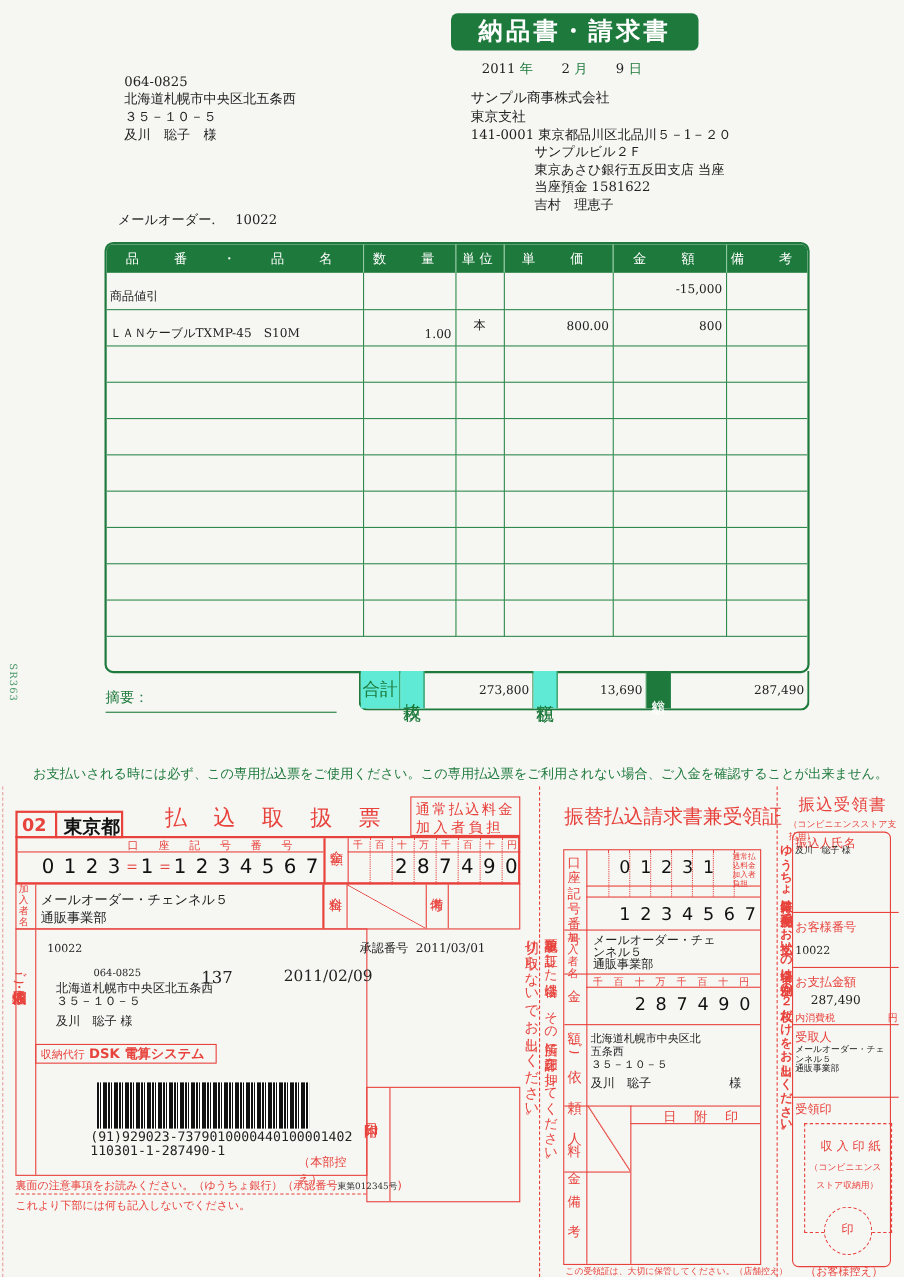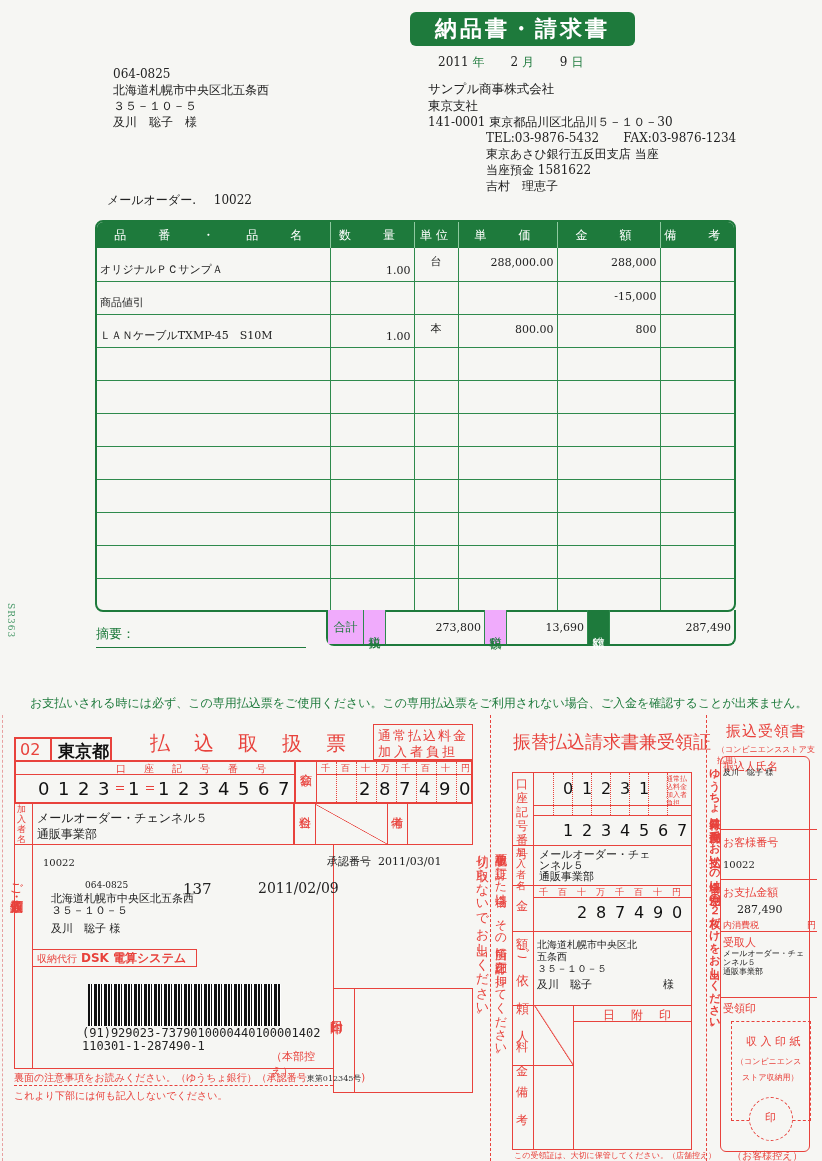--- a/index.html
+++ b/index.html
@@ -20,21 +20,21 @@
   .tbl table { width: 100%; border-collapse: collapse; table-layout: fixed; }
   .tbl th { background: #1e7a3c; color: #fff; font-weight: normal; font-size: 12px; height: 26px; border-right: 1px solid #8fc9a0; letter-spacing: 10px; }
   .tbl td { height: 33px; border-right: 1px solid #2e8a4c; border-bottom: 1px solid #2e8a4c; font-size: 11px; padding: 0 3px; vertical-align: bottom; padding-bottom: 4px; }
   .tbl td.num { text-align: right; }
   .tbl td.center { text-align: center; vertical-align: top; padding-top: 6px; }
   .tbl td.top { vertical-align: top; padding-top: 8px; }
   .tbl td:last-child, .tbl th:last-child { border-right: none; }
   
   .totals { left: 326px; top: 610px; width: 410px; height: 36px; border: 2px solid #1e7a3c; border-top: none; border-radius: 0 0 8px 8px; display: flex; font-size: 11px; }
   .totals > div { border-right: 1px solid #2e8a4c; height: 100%; display: flex; align-items: center; }
-  .tot-label { background: #f0abfc; color: #1e7a3c; justify-content: center; font-size: 12px; }
+  .tot-label { background: #5eead4; color: #1e7a3c; justify-content: center; font-size: 16px; }
   .tot-val { justify-content: flex-end; padding-right: 3px; }
   .tot-dark { background: #1e7a3c; color: #fff; justify-content: center; font-size: 12px; }
   .vert2 { writing-mode: vertical-rl; text-orientation: upright; line-height: 14px; }
   .summary { left: 96px; top: 625px; width: 210px; border-bottom: 1px solid #1e7a3c; color: #1e7a3c; font-size: 13px; padding-bottom: 4px; }
   .sr-code { left: 6px; top: 603px; writing-mode: vertical-rl; font-size: 9px; color: #4a9a6a; letter-spacing: 1px; }
   .notice { left: 30px; top: 695px; font-size: 12px; color: #1e7a3c; font-family: "DejaVu Sans", sans-serif; }
   
   .rbox { border: 1.5px solid #e8423c; position: absolute; }
   .rline { position: absolute; background: #e8423c; }
   .rtext { position: absolute; color: #e8423c; font-family: "DejaVu Sans", sans-serif; }
@@ -64,22 +64,22 @@
 <div class="abs cust-code">
   <span>メールオーダー.</span>
   <span style="margin-left:14px">10022</span>
 </div>
 
 <div class="abs sender">
   <div>サンプル商事株式会社</div>
   <div>東京支社</div>
 </div>
 <div class="abs sender-detail">
-  <div><span>141-0001</span>&nbsp;<span>東京都品川区北品川５－１０－30</span></div>
-  <div class="indent"><span>TEL:03-9876-5432</span><span style="margin-left:24px">FAX:03-9876-1234</span></div>
+  <div><span>141-0001</span>&nbsp;<span>東京都品川区北品川５－1－２０</span></div>
+  <div class="indent">サンプルビル２Ｆ</div>
   <div class="indent">東京あさひ銀行五反田支店 当座</div>
   <div class="indent">当座預金 1581622</div>
   <div class="indent">吉村　理恵子</div>
 </div>
 
 <div class="abs tbl">
   <table>
     <colgroup>
         <col style="width:233px">
         <col style="width:84px">
@@ -93,28 +93,20 @@
         <th>品　番　・　品　名</th>
         <th>数　量</th>
         <th style="letter-spacing:4px">単位</th>
         <th>単　価</th>
         <th>金　額</th>
         <th>備　考</th>
       </tr>
     </thead>
     <tbody id="rows">
         <tr>
-          <td>オリジナルＰＣサンプＡ</td>
-          <td class="num">1.00</td>
-          <td class="center">台</td>
-          <td class="num top">288,000.00</td>
-          <td class="num top">288,000</td>
-          <td></td>
-        </tr>
-        <tr>
           <td>商品値引</td>
           <td class="num"></td>
           <td class="center"></td>
           <td class="num top"></td>
           <td class="num top">-15,000</td>
           <td></td>
         </tr>
         <tr>
           <td>ＬＡＮケーブルTXMP-45　S10M</td>
           <td class="num">1.00</td>
@@ -200,21 +192,21 @@
   <div class="tot-label vert2" style="width:22px">税額</div>
   <div class="tot-val" style="width:81px">13,690</div>
   <div class="tot-dark vert2" style="width:22px">総額</div>
   <div class="tot-val" style="flex:1;border-right:none">287,490</div>
 </div>
 
 <div class="abs notice">お支払いされる時には必ず、この専用払込票をご使用ください。この専用払込票をご利用されない場合、ご入金を確認することが出来ません。</div>
 
 <div class="dashv" style="left:2px;top:715px;height:446px;border-left:1px dashed #e8a0a0"></div>
 <div class="rbox" style="left:14px;top:737px;width:98px;height:25px;border-width:2px">
-  <span class="rtext" style="left:4px;top:1px;font-size:16px;font-weight:normal">02</span>
+  <span class="rtext" style="left:4px;top:1px;font-size:16px;font-weight:bold">02</span>
   <span style="position:absolute;left:34px;top:0;width:2px;height:23px;background:#e8423c"></span>
   <span style="position:absolute;left:42px;top:1px;font-size:17px;font-weight:bold;color:#111;font-family:'DejaVu Sans',sans-serif">東京都</span>
 </div>
 <div class="rtext" style="left:150px;top:730px;font-size:20px;font-family:'DejaVu Serif',serif;letter-spacing:2px">払　込　取　扱　票</div>
 <div class="rbox" style="left:373px;top:724px;width:100px;height:36px">
   <div class="rtext" style="left:4px;top:2px;font-size:13px;letter-spacing:2px">通常払込料金</div>
   <div class="rtext" style="left:4px;top:18px;font-size:13px;letter-spacing:3px">加入者負担</div>
 </div>
 
 <div class="rbox" style="left:14px;top:760px;width:459px;height:44px;border-width:2px">

